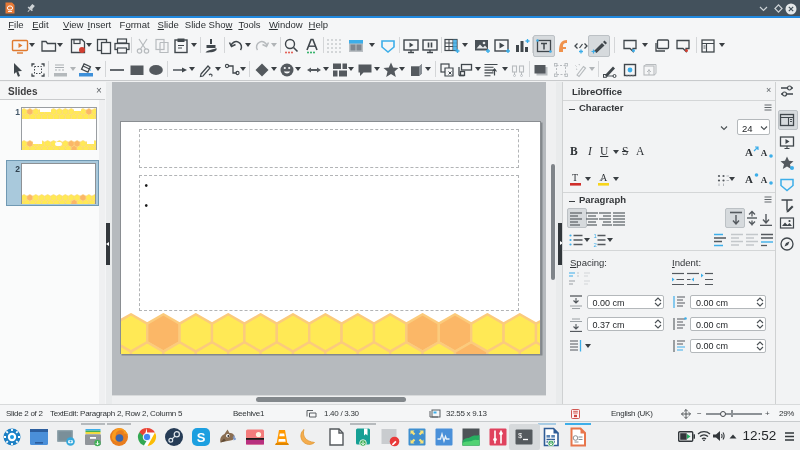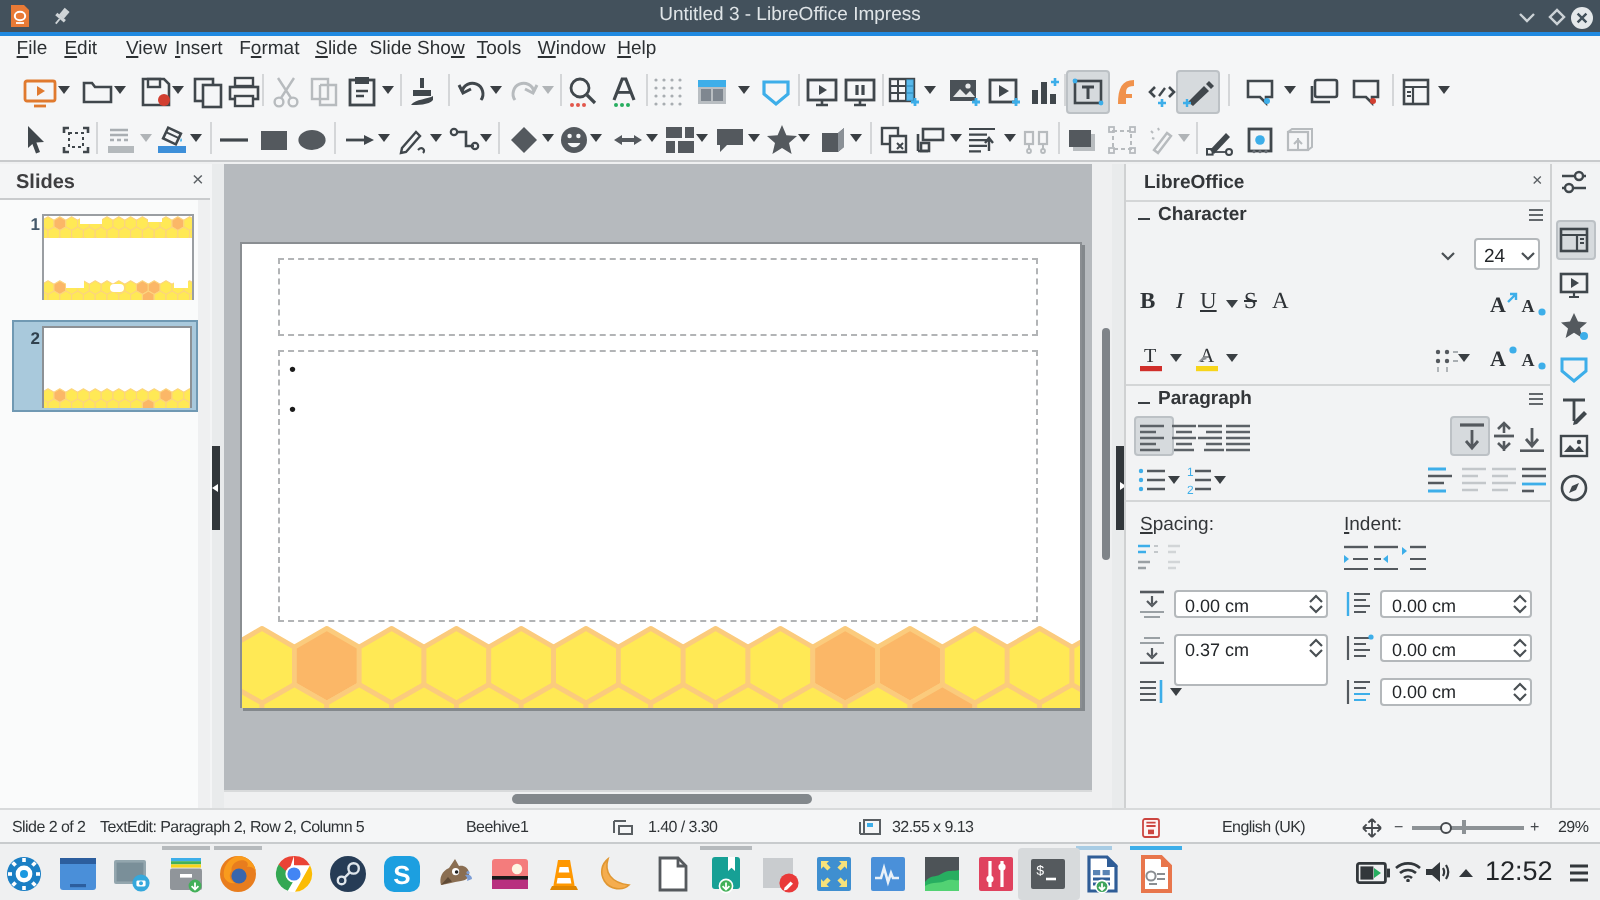--- a/index.html
+++ b/index.html
@@ -33,21 +33,20 @@
     </div>
     <div class="abs" style="left:26px;top:3px">
       <svg width="10" height="10" viewBox="0 0 10 10" style="">
         <g transform="rotate(40 5 5)">
           <rect x="3.4" y="1" width="3.2" height="4.5" fill="#cfd4d7"></rect>
           <rect x="2.2" y="5.3" width="5.6" height="1.6" fill="#cfd4d7"></rect>
           <rect x="4.6" y="6.9" width="0.9" height="3" fill="#cfd4d7"></rect>
         </g>
       </svg>
     </div>
-    <div class="abs" style="left:0;top:2px;width:790px;text-align:center;font-size:9.5px;color:#dfe4e7">Untitled 3 - LibreOffice Impress</div>
     <div class="abs" style="left:758.5px;top:6px">
       <svg width="9" height="6" viewBox="0 0 9 6" style="">
         <path d="M1 1 L4.5 4.5 L8 1" fill="none" stroke="#ccd2d6" stroke-width="1.2"></path>
       </svg>
     </div>
     <div class="abs" style="left:772.5px;top:3px">
       <svg width="11" height="11" viewBox="0 0 11 11" style="">
         <rect x="3" y="3" width="5" height="5" fill="none" stroke="#ccd2d6" stroke-width="1.2" transform="rotate(45 5.5 5.5)"></rect>
       </svg>
     </div>
@@ -934,21 +933,21 @@
         <path d="M1 6 L4 9 L7 6" fill="none" stroke="#4a5054" stroke-width="1.1"></path>
       </svg>
     </div>
     <div class="abs" style="left:568.0px;top:234.0px;width:16px;height:16px">
       <svg width="16" height="16" viewBox="0 0 16 16" style="">
         <path d="M2 5.5 h12 M4 3 h8" stroke="#9aa0a4" stroke-width="1"></path>
         <path d="M8 8 v4 m-2.5 -1.5 l2.5 2.5 2.5 -2.5" fill="none" stroke="#54595e" stroke-width="1.1"></path>
         <path d="M2 15.5 h12" stroke="#54595e" stroke-width="1.3"></path>
       </svg>
     </div>
-    <div class="abs" style="left:586.5px;top:235px;width:77.5px;height:26px;background:#fff;border:1px solid #b4b8bb;border-radius:2px;font-size:9px;color:#232629;padding:1.5px 0 0 5px">0.37 cm</div>
+    <div class="abs" style="left:586.5px;top:235px;width:77.5px;height:14px;background:#fff;border:1px solid #b4b8bb;border-radius:2px;font-size:9px;color:#232629;padding:1.5px 0 0 5px">0.37 cm</div>
     <div class="abs" style="left:654.0px;top:237px">
       <svg width="8" height="10" viewBox="0 0 8 10" style="">
         <path d="M1 4 L4 1 L7 4" fill="none" stroke="#4a5054" stroke-width="1.1"></path>
         <path d="M1 6 L4 9 L7 6" fill="none" stroke="#4a5054" stroke-width="1.1"></path>
       </svg>
     </div>
     <div class="abs" style="left:672.0px;top:234.0px;width:16px;height:16px">
       <svg width="16" height="16" viewBox="0 0 16 16" style="">
         <path d="M2 2 v12" stroke="#54595e" stroke-width="1.1"></path>
         <path d="M5 3 h8 M5 6 h6 M5 9 h8 M5 12 h6" stroke="#54595e" stroke-width="1.1"></path>

